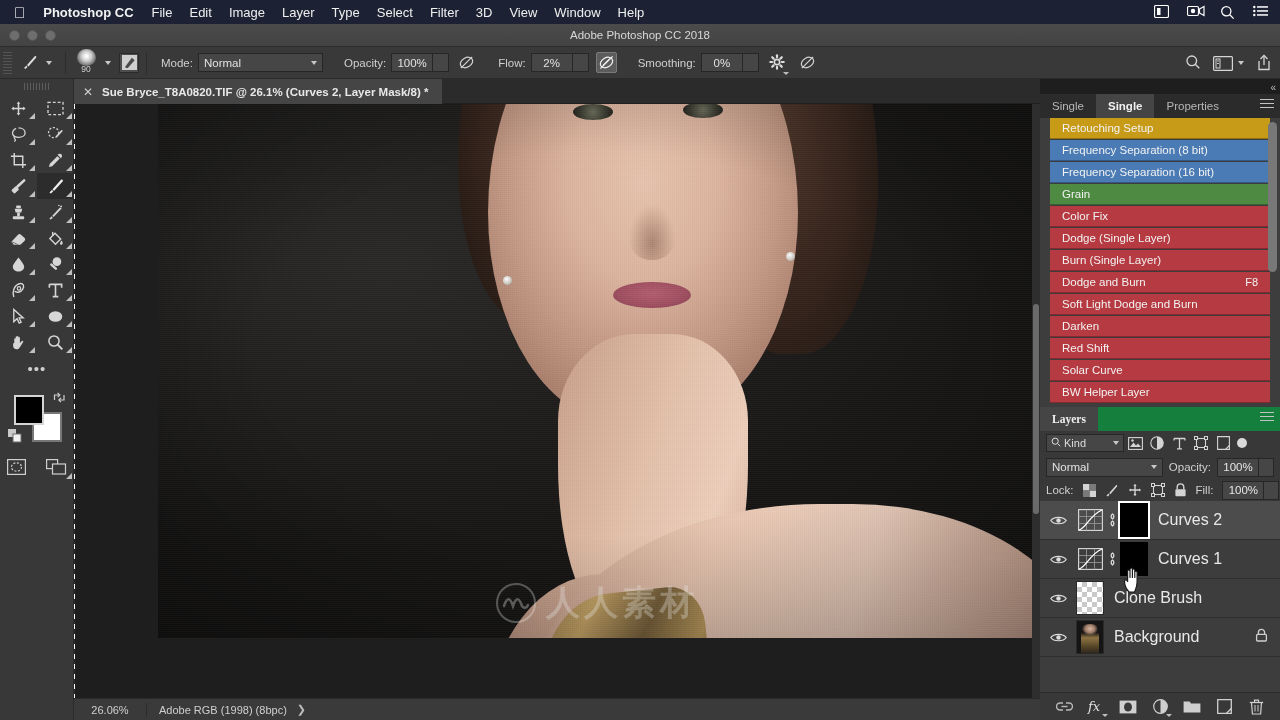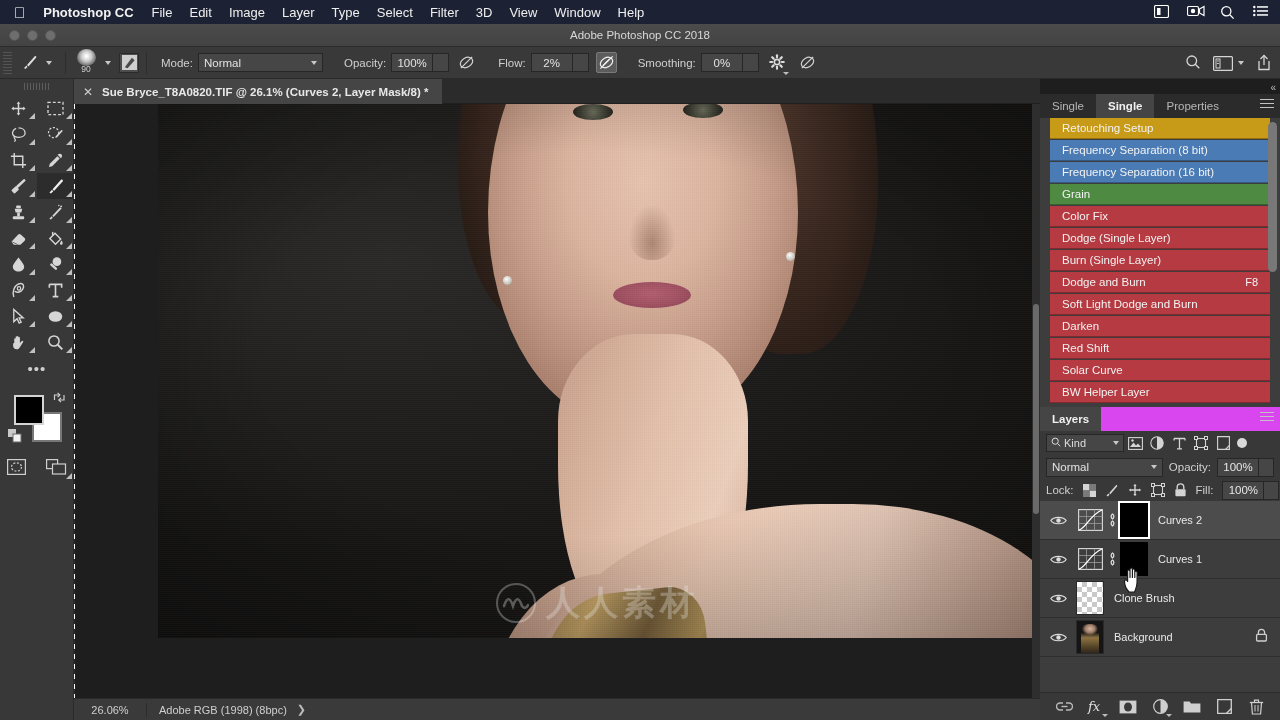--- a/index.html
+++ b/index.html
@@ -239,21 +239,21 @@
   .action-row {
     height: 21px; display: flex; align-items: center; justify-content: space-between;
     padding: 0 12px 0 12px; font-size: 11.5px; color: #f2f2f2;
     border-bottom: 1px solid rgba(0,0,0,.28);
     margin: 0 10px 1px 10px;
   }
   .action-row .key { font-size: 11px; color: #f4f4f4; }
   .actions-scroll { position: absolute; right: 3px; top: 4px; width: 9px; height: 281px; }
   .actions-scroll .thumb { position: absolute; left: 0; top: 0; width: 9px; height: 150px; background: #787878; border-radius: 5px; }
 
-  .layers-tabs { height: 24px; background: #d946ef; display: flex; align-items: stretch; position: relative; }
+  .layers-tabs { height: 24px; background: #15803d; display: flex; align-items: stretch; position: relative; font-family: Liberation Serif, serif; }
 
   .layer-filter { height: 24px; display: flex; align-items: center; gap: 0; padding: 0 6px; background: #383838;}
   .kind-box { width: 78px; height: 18px; background: #464646; border: 1px solid #262626; display: flex; align-items: center; padding: 0 4px; font-size: 11px; color: #dcdcdc; }
   .kind-box .mag { margin-right: 3px; }
   .kind-caret { margin-left: auto; width: 0; height: 0; border-left: 3.5px solid transparent; border-right: 3.5px solid transparent; border-top: 4px solid #c8c8c8;}
   .filt-ic { width: 22px; height: 22px; display: flex; align-items: center; justify-content: center; color: #d4d4d4;}
   .toggle-pill { width: 12px; height: 18px; margin-left: 2px; display:flex; align-items:center; justify-content:center;}
   .toggle-pill .knob { width: 10px; height: 10px; border-radius: 50%; background: #d9d9d9;}
 
   .blend-row { height: 24px; display: flex; align-items: center; padding: 0 6px; gap: 6px; }
@@ -282,21 +282,21 @@
     border: 1px solid #2a2a2a;}
   .bg-thumb { width: 28px; height: 34px; border: 1px solid #2a2a2a; overflow: hidden; position: relative;
     background: #151515;}
   .bg-thumb .mini {
     position: absolute; left: 4px; top: 3px; width: 18px; height: 30px;
     background:
       radial-gradient(ellipse 45% 22% at 50% 16%, #d8b8a3 0%, #9c7a66 60%, rgba(40,30,25,0) 100%),
       linear-gradient(to bottom, rgba(0,0,0,0) 28%, #8e7343 46%, #5b4a2a 72%, #2a2119 100%);
     border-radius: 40% 40% 10% 10% / 18% 18% 6% 6%;
   }
-  .layer-name { margin-left: 10px; font-size: 11px; color: #e8e8e8; }
+  .layer-name { margin-left: 10px; font-size: 16px; color: #e8e8e8; }
   .lock-badge { position: absolute; right: 12px; color: #cfcfcf; }
   .cursor-hand { position: absolute; left: 1122px; top: 566px; z-index: 60; pointer-events: none; }
 
   .layers-footer {
     position: absolute; left: 0; bottom: 0; width: 240px; height: 28px;
     background: #383838; border-top: 1px solid #2c2c2c;
     display: flex; align-items: center; justify-content: center; gap: 14px;
   }
   .lf-ic { width: 18px; height: 18px; display: flex; align-items: center; justify-content: center; color: #cccccc; position: relative;}
   .lf-ic .mini-caret { position: absolute; right: -3px; bottom: -1px; width: 0; height: 0;

